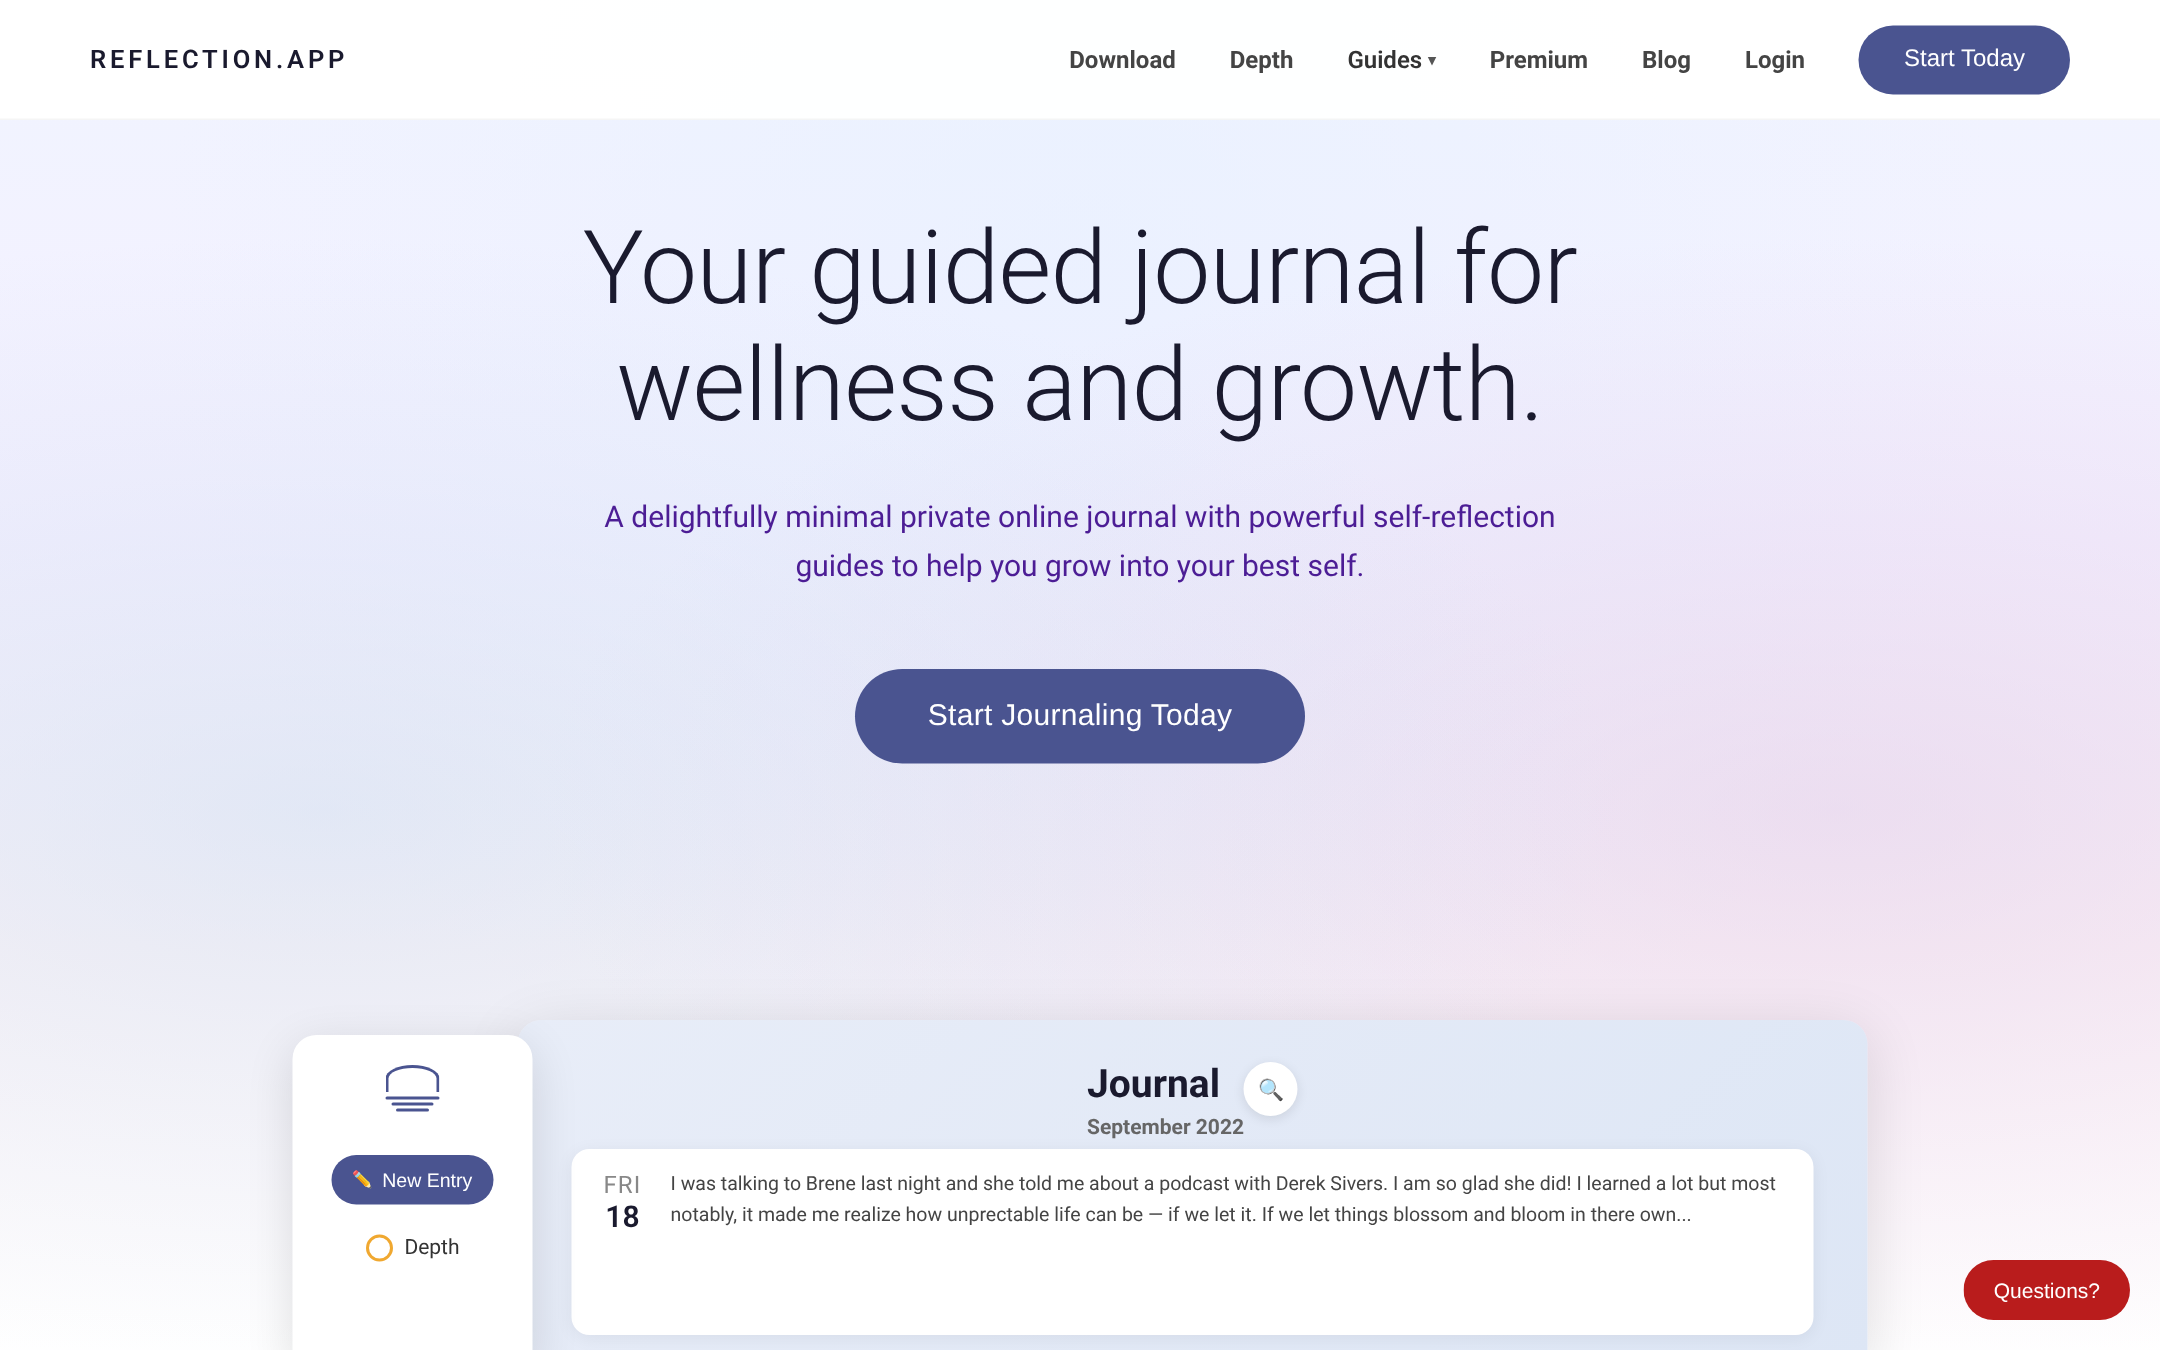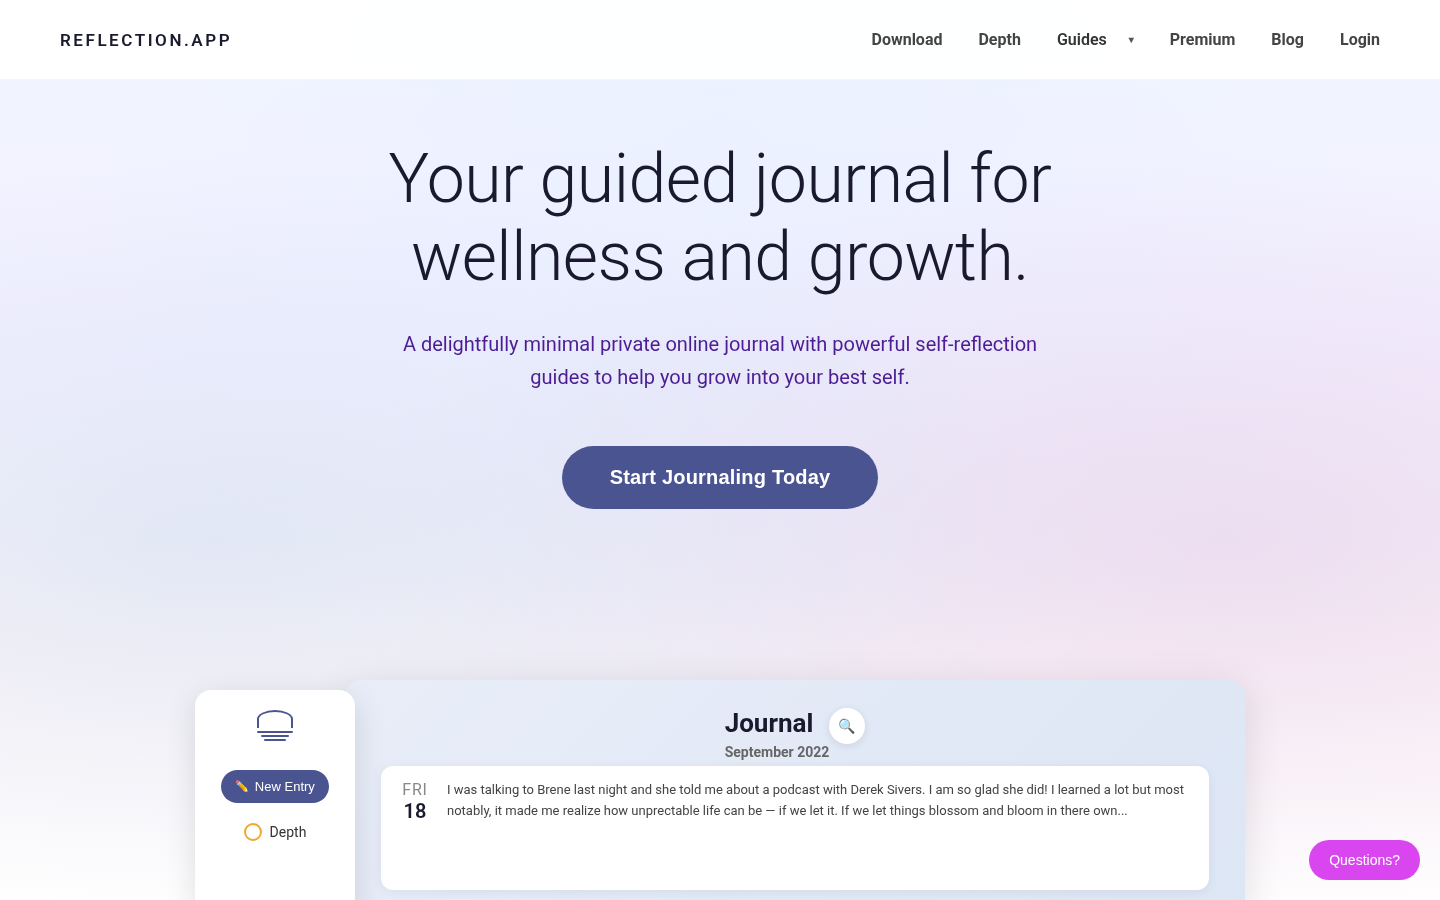--- a/index.html
+++ b/index.html
@@ -50,21 +50,21 @@
       font-size: 16px;
       color: #444;
       text-decoration: none;
       cursor: pointer;
       font-weight: bold;
     }
 
     .nav-link-guides {
       display: flex;
       align-items: center;
-      gap: 22px;
+      gap: 4px;
       font-weight: 600;
       color: #333;
     }
 
     .chevron-icon {
       display: inline-block;
       font-size: 10px;
       color: #555;
     }
 
@@ -133,21 +133,21 @@
       font-weight: 400;
     }
 
     .hero-cta {
       background: #4a5490;
       color: #fff;
       border: none;
       border-radius: 50px;
       padding: 20px 48px;
       font-size: 20px;
-      font-weight: 700;
+      font-weight: 400;
       cursor: pointer;
       letter-spacing: 0.01em;
     }
 
     
     .app-preview {
       position: absolute;
       bottom: -10px;
       left: 50%;
       transform: translateX(-50%);
@@ -330,21 +330,21 @@
       display: -webkit-box;
       -webkit-line-clamp: 4;
       -webkit-box-orient: vertical;
     }
 
     
     .questions-btn {
       position: fixed;
       bottom: 20px;
       right: 20px;
-      background: #d946ef;
+      background: #b91c1c;
       color: #fff;
       border: none;
       border-radius: 20px;
       padding: 12px 20px;
       font-size: 14px;
       font-weight: 500;
       cursor: pointer;
       z-index: 200;
     }
   </style>
@@ -356,20 +356,21 @@
   <div class="nav-links">
     <a class="nav-link">Download</a>
     <a class="nav-link">Depth</a>
     <a class="nav-link nav-link-guides">
       <span>Guides</span>
       <span class="chevron-icon">▾</span>
     </a>
     <a class="nav-link">Premium</a>
     <a class="nav-link">Blog</a>
     <a class="nav-link">Login</a>
+    <button class="nav-cta">Start Today</button>
   </div>
 </nav>
 
 <section class="hero">
   <div class="hero-bg"></div>
 
   <div class="hero-content">
     <h1 class="hero-title">Your guided journal for wellness and growth.</h1>
     <p class="hero-subtitle">A delightfully minimal private online journal with powerful self-reflection guides to help you grow into your best self.</p>
     <button class="hero-cta">Start Journaling Today</button>

